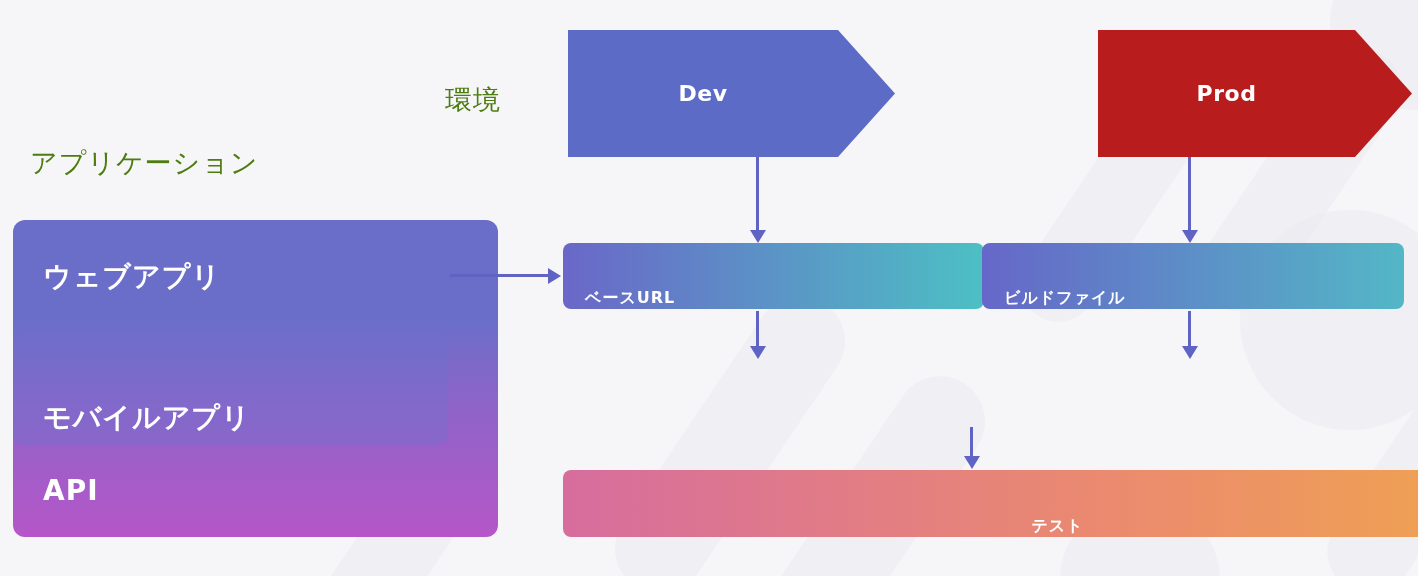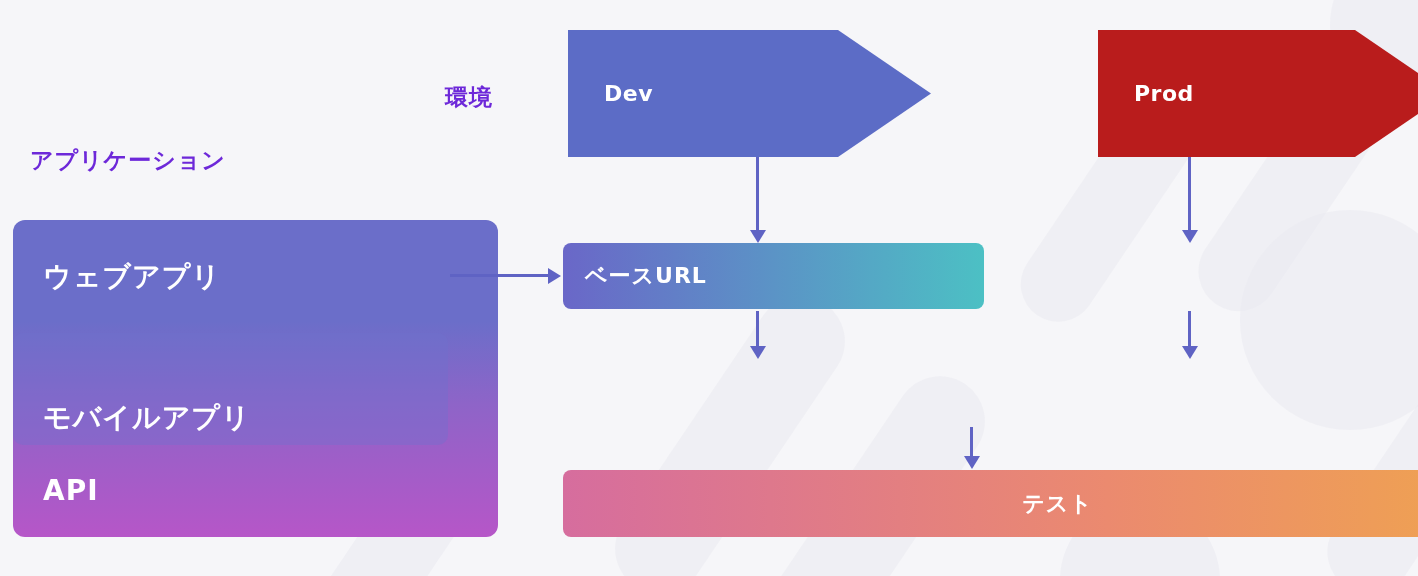--- a/index.html
+++ b/index.html
@@ -13,28 +13,28 @@
     background:#f6f6f9;
     overflow:hidden;
   }
   
   .wm{position:absolute;background:#e9e9f0;opacity:.55;}
   .wm-bar{border-radius:70px;transform:rotate(-56deg);}
   .wm-circle{border-radius:50%;}
   
   .heading{
     position:absolute;
-    font-size:23px;font-weight:700;color:#6d28d9;
+    font-size:27px;font-weight:400;color:#4d7c0f;
     letter-spacing:1px;white-space:nowrap;
   }
   
   .chev{
     position:absolute;top:30px;height:127px;
-    display:flex;align-items:center;justify-content:flex-start;
-    color:#ffffff;font-size:22px;font-weight:600;letter-spacing:.5px;padding-left:36px;
+    display:flex;align-items:center;justify-content:center;
+    color:#ffffff;font-size:22px;font-weight:600;letter-spacing:.5px;
   }
   .chev span{margin-right:57px;}
   .chev-dev{
     left:568px;width:327px;z-index:3;background:#5c6cc6;
     clip-path:polygon(0 0,270px 0,100% 50%,270px 100%,0 100%);
   }
   .chev-staging{
     left:838px;width:317px;z-index:2;background:#4b87c7;
     clip-path:polygon(0 0,260px 0,100% 50%,260px 100%,0 100%);
   }
@@ -53,22 +53,22 @@
     border-radius:10px;background:rgba(110,112,205,.38);
   }
   .app-label{
     position:absolute;left:30px;
     color:#fff;font-size:28px;font-weight:600;letter-spacing:1px;
     transform:translateY(-50%);white-space:nowrap;
   }
   
   .node{
     position:absolute;border-radius:8px;
-    display:flex;align-items:center;
-    color:#fff;font-size:22px;font-weight:700;letter-spacing:1px;
+    display:flex;align-items:flex-end;
+    color:#fff;font-size:16px;font-weight:700;letter-spacing:1px;
     white-space:nowrap;
   }
   .node-left{padding-left:22px;justify-content:flex-start;}
   .node-center{justify-content:center;}
   .node-baseurl{
     left:563px;top:243px;width:399px;height:66px;
     background:linear-gradient(90deg,#6a67c8 0%,#4cc0c4 100%);
   }
   .node-build{
     left:982px;top:243px;width:400px;height:66px;
@@ -126,20 +126,23 @@
   <div class="app-stack">
     <div class="app-row2-overlay"></div>
     <div class="app-label" style="top:57px;">ウェブアプリ</div>
     <div class="app-label" style="top:170px;margin-top:28px;">モバイルアプリ</div>
     <div class="app-label" style="top:270px;">API</div>
   </div>
 
   <div class="node node-left node-baseurl">
     <span>ベースURL</span>
   </div>
+  <div class="node node-left node-build">
+    <span>ビルドファイル</span>
+  </div>
   <div class="node node-center node-test">
     <span>テスト</span>
   </div>
 
   <div class="varrow" style="left:756px;top:157px;height:74px;"></div>
   <div class="varrow" style="left:1188px;top:157px;height:74px;"></div>
   <div class="varrow" style="left:756px;top:311px;height:36px;"></div>
   <div class="varrow" style="left:1188px;top:311px;height:36px;"></div>
   <div class="varrow" style="left:970px;top:427px;height:30px;"></div>
   <div class="harrow" style="left:450px;top:274px;width:99px;"></div>

